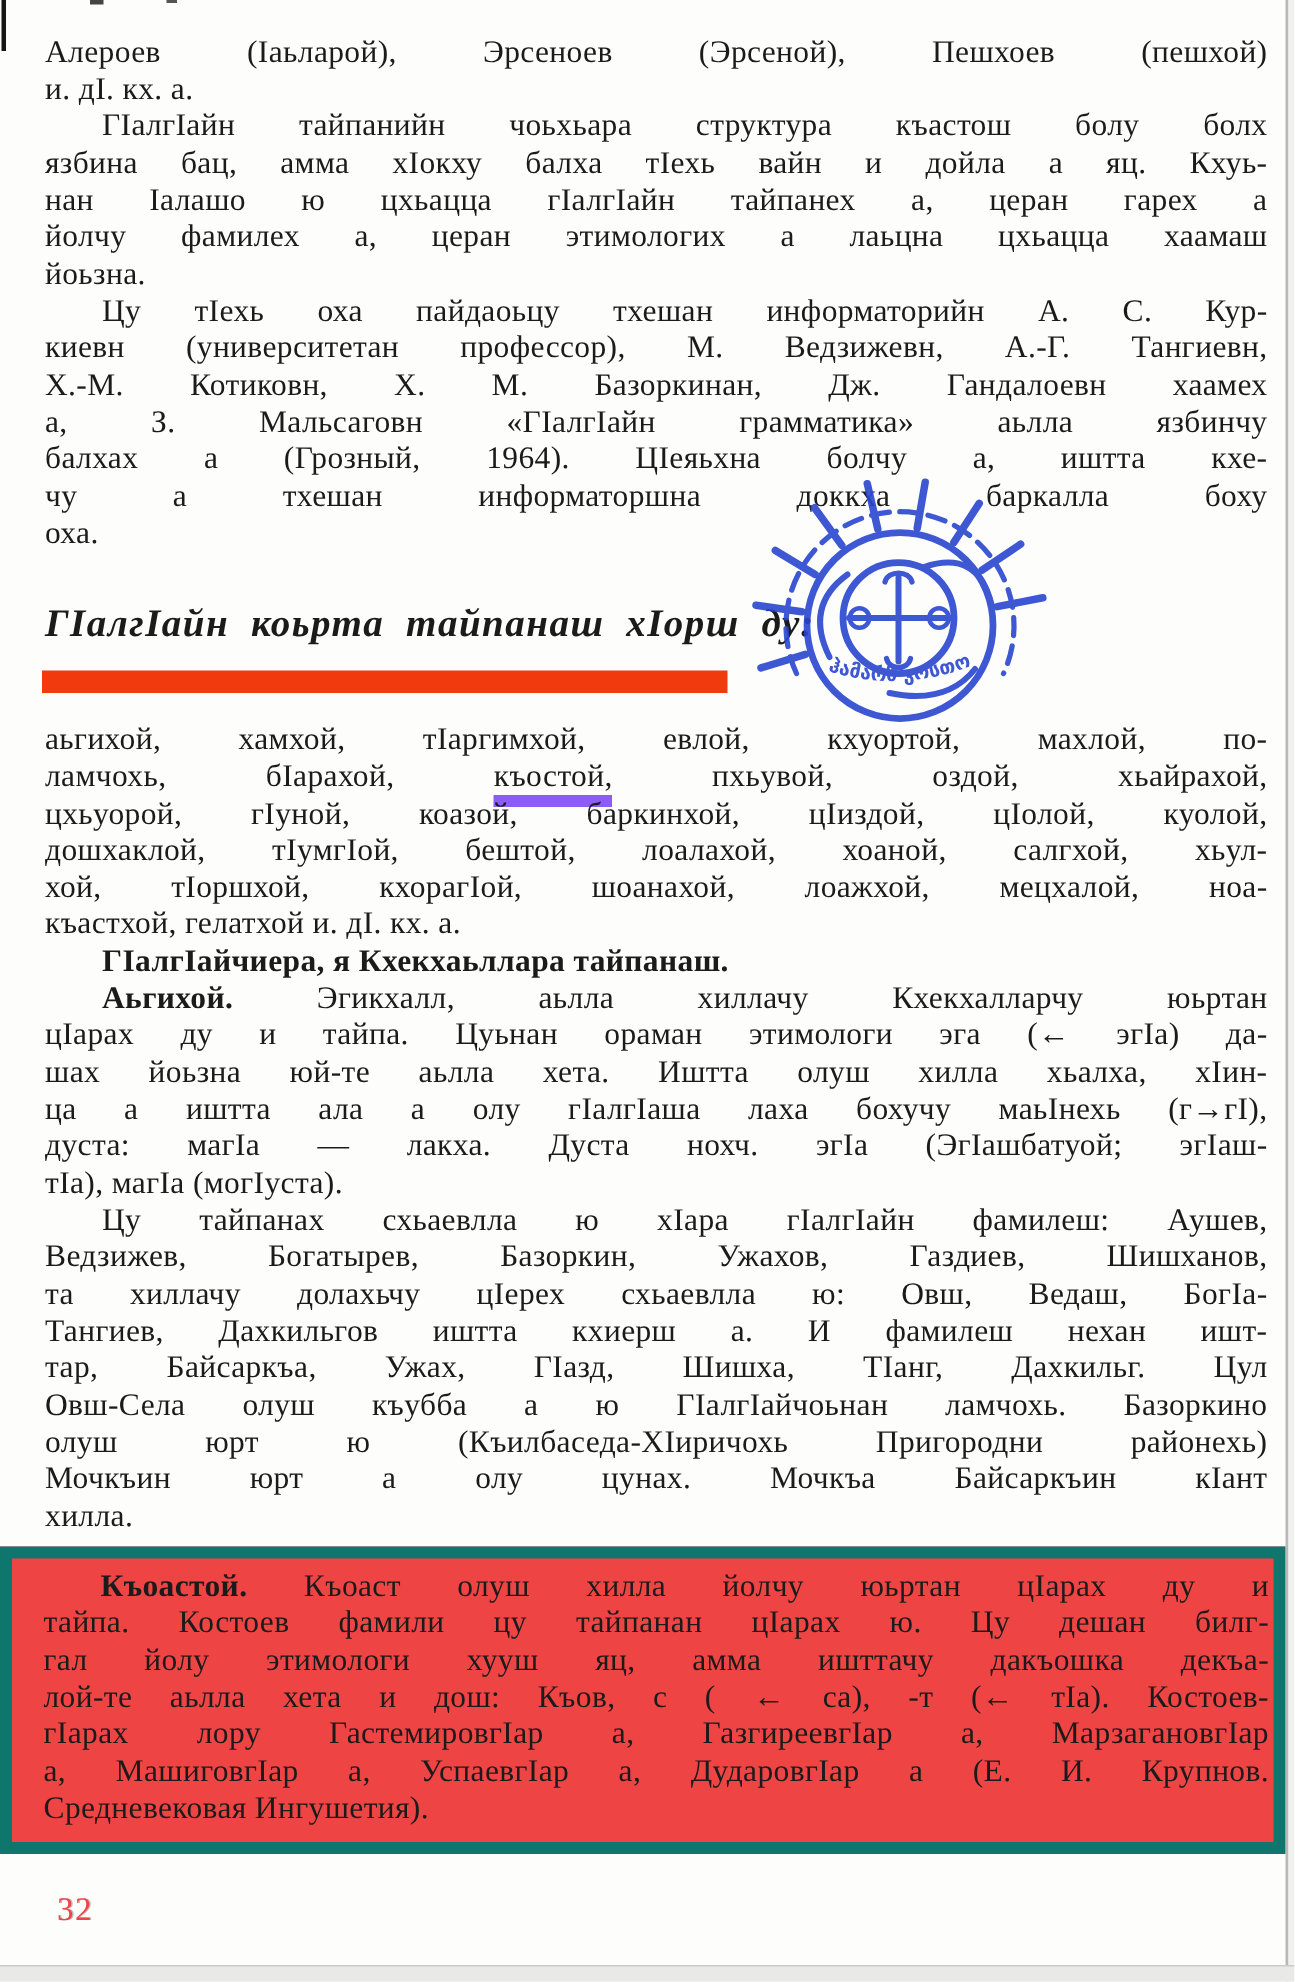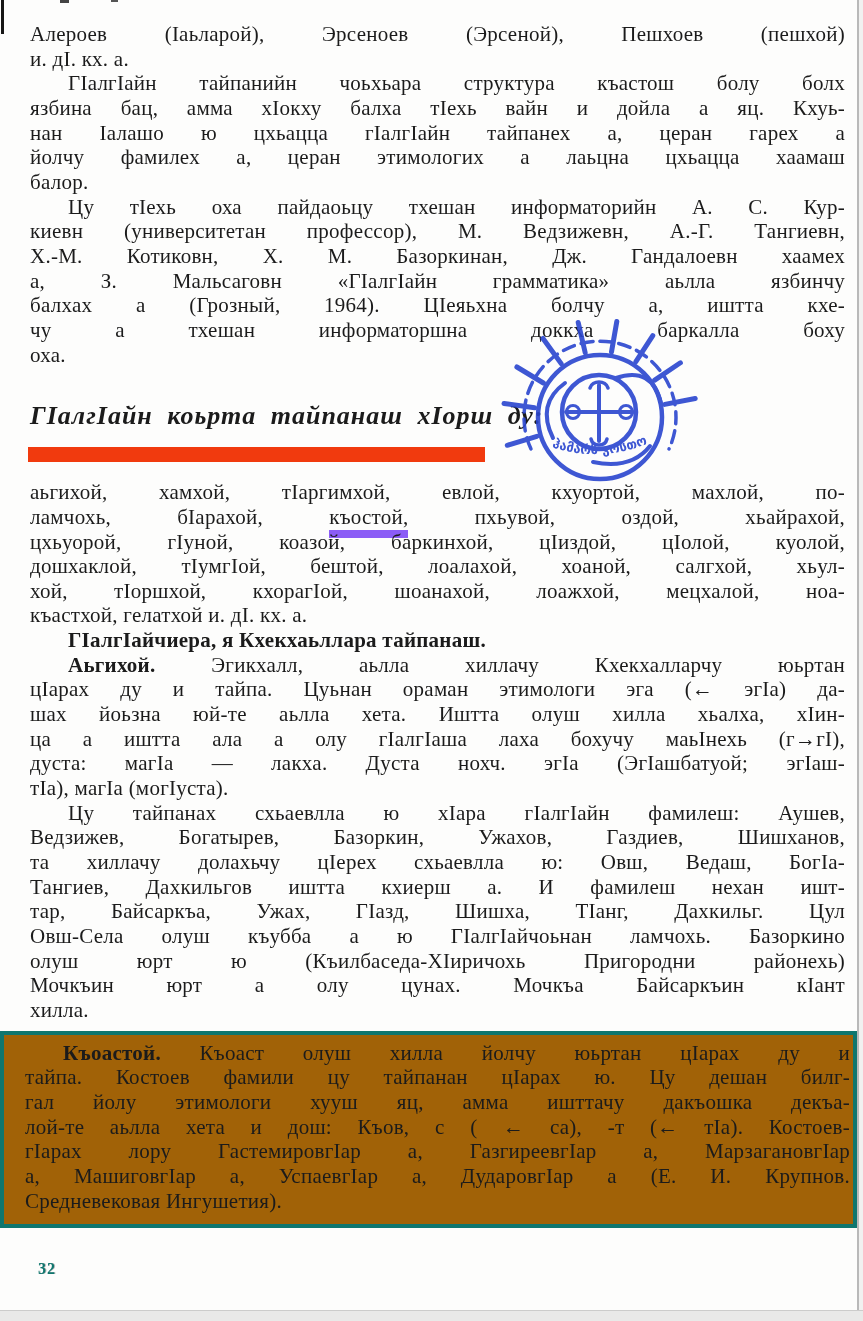--- a/index.html
+++ b/index.html
@@ -40,27 +40,27 @@
     background:#f13a0e;
   }
   .list-block{margin-top:18px;}
   .red-underline{
     border-bottom:8px solid #8b5cf6;
     padding-bottom:1px;
   }
   .boxed{
     margin-top:8px;
     margin-left:-30px;margin-right:-12px;
-    border:4px solid #0f766e;
+    border:8px solid #0f766e;
     padding:6px 3px 11px 21px;
-    background:#a16207;
+    background:#ef4444;
   }
   .page-number{
     position:absolute;left:38px;top:1260px;
-    font-size:16px;font-weight:bold;color:#0f766e;
+    font-size:22px;font-weight:normal;color:#ef4444;
     letter-spacing:1px;
     text-shadow:1px 0 0 rgba(60,60,60,.35);
   }
   
   .edge-left-top{position:absolute;left:1px;top:0;width:3px;height:34px;background:#161616;}
   .edge-tick-a{position:absolute;left:60px;top:0;width:9px;height:3px;background:#444;}
   .edge-tick-b{position:absolute;left:111px;top:0;width:7px;height:2px;background:#555;}
   .edge-right{position:absolute;left:857px;top:0;width:2px;height:1321px;background:#b9b9b9;}
   .edge-right-fill{position:absolute;left:859px;top:0;width:4px;height:1321px;background:#f1f1f0;}
   .edge-bottom{position:absolute;left:0;top:1310px;width:863px;height:11px;background:#e9e9e8;border-top:1px solid #cccccb;}
@@ -82,21 +82,21 @@
     <div>
       <div class="line">Алероев (Iаьларой), Эрсеноев (Эрсеной), Пешхоев (пешхой)</div>
       <div class="line last">и. дI. кх. а.</div>
     </div>
 
     <div>
       <div class="line ind">ГIалгIайн тайпанийн чоьхьара структура къастош болу болх</div>
       <div class="line">язбина бац, амма хIокху балха тIехь вайн и дойла а яц. Кхуь-</div>
       <div class="line">нан Iалашо ю цхьацца гIалгIайн тайпанех а, церан гарех а</div>
       <div class="line">йолчу фамилех а, церан этимологих а лаьцна цхьацца хаамаш</div>
-      <div class="line last">балор.</div>
+      <div class="line last">йоьзна.</div>
     </div>
 
     <div>
       <div class="line ind">Цу тIехь оха пайдаоьцу тхешан информаторийн А. С. Кур-</div>
       <div class="line">киевн (университетан профессор), М. Ведзижевн, А.-Г. Тангиевн,</div>
       <div class="line">Х.-М. Котиковн, Х. М. Базоркинан, Дж. Гандалоевн хаамех</div>
       <div class="line">а, З. Мальсаговн «ГIалгIайн грамматика» аьлла язбинчу</div>
       <div class="line">балхах а (Грозный, 1964). ЦIеяьхна болчу а, иштта кхе-</div>
       <div class="line">чу а тхешан информаторшна доккха баркалла боху</div>
       <div class="line last">оха.</div>

